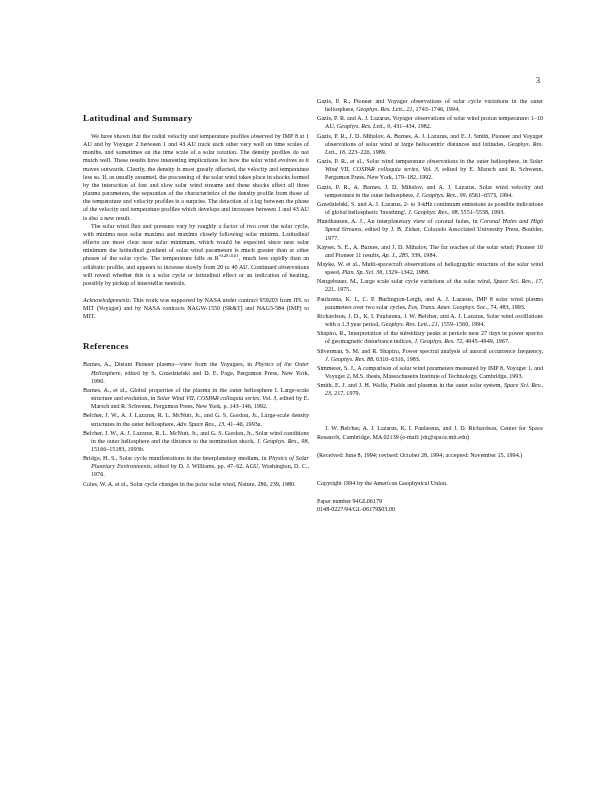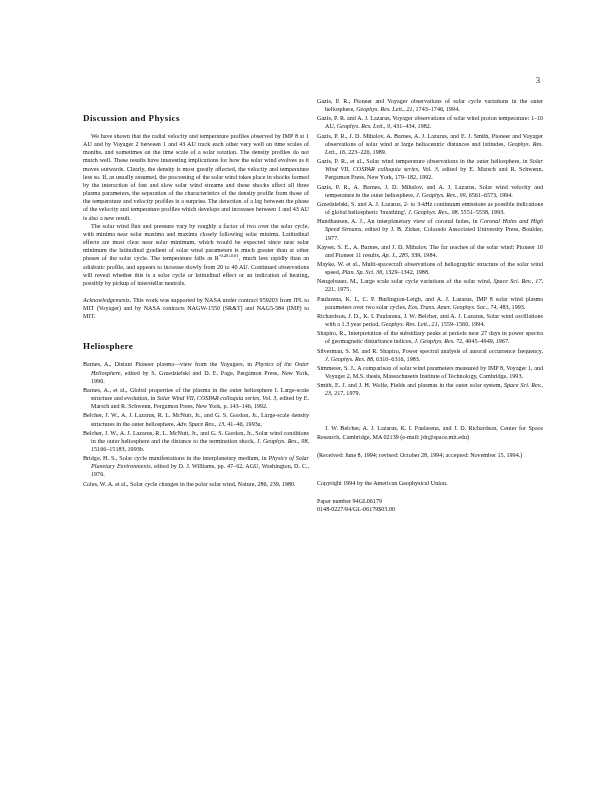--- a/index.html
+++ b/index.html
@@ -21,25 +21,25 @@
   .copyright { margin-top: 20px; }
   .paperno { margin-top: 10px; }
   sup { font-size: 4.5px; line-height: 0; }
 </style>
 </head>
 <body>
 
 <div class="page-num">3</div>
 
 <div class="col" id="left">
-  <h2>Discussion and Physics</h2>
+  <h2>Latitudinal and Summary</h2>
   <p>We have shown that the radial velocity and temperature profiles observed by IMP 8 at 1 AU and by Voyager 2 between 1 and 43 AU track each other very well on time scales of months, and sometimes on the time scale of a solar rotation. The density profiles do not match well. These results have interesting implications for how the solar wind evolves as it moves outwards. Clearly, the density is most greatly affected, the velocity and temperature less so. If, as usually assumed, the processing of the solar wind takes place in shocks formed by the interaction of fast and slow solar wind streams and these shocks affect all three plasma parameters, the separation of the characteristics of the density profile from those of the temperature and velocity profiles is a surprise. The detection of a lag between the phase of the velocity and temperature profiles which develops and increases between 1 and 43 AU is also a new result.</p>
   <p><span>The solar wind flux and pressure vary by roughly a factor of two over the solar cycle, with minima near solar maxima and maxima closely following solar minima. Latitudinal effects are most clear near solar minimum, which would be expected since near solar minimum the latitudinal gradient of solar wind parameters is much greater than at other phases of the solar cycle. The temperature falls as R</span><sup>-0.49±0.01</sup>, <span>much less rapidly than an adiabatic profile, and appears to increase slowly from 20 to 40 AU. Continued observations will reveal whether this is a solar cycle or latitudinal effect or an indication of heating, possibly by pickup of interstellar neutrals.</span></p>
   <p class="ack"><span class="ack-label">Acknowledgements.</span> <span>This work was supported by NASA under contract 959203 from JPL to MIT (Voyager) and by NASA contracts NAGW-1550 (SR&amp;T) and NAG5-584 (IMP) to MIT.</span></p>
-  <h2 class="refs-title">Heliosphere</h2>
+  <h2 class="refs-title">References</h2>
   <div id="refs-left">
       <p class="ref"><span>Barnes, A., Distant Pioneer plasma—view from the Voyagers, in </span><i>Physics of the Outer Heliosphere</i><span>, edited by S. Grzedzielski and D. E. Page, Pergamon Press, New York, 1990.</span></p>
       <p class="ref"><span>Barnes, A., et al., Global properties of the plasma in the outer heliosphere I. Large-scale structure and evolution, in </span><i>Solar Wind VII, COSPAR colloquia series, Vol. 3</i><span>, edited by E. Marsch and R. Schwenn, Pergamon Press, New York, p. 143–146, 1992.</span></p>
       <p class="ref"><span>Belcher, J. W., A. J. Lazarus, R. L. McNutt, Jr., and G. S. Gordon, Jr., Large-scale density structures in the outer heliosphere, </span><i>Adv. Space Res., 13</i><span>, 41–46, 1993a.</span></p>
       <p class="ref"><span>Belcher, J. W., A. J. Lazarus, R. L. McNutt, Jr., and G. S. Gordon, Jr., Solar wind conditions in the outer heliosphere and the distance to the termination shock, </span><i>J. Geophys. Res., 98</i><span>, 15166–15183, 1993b.</span></p>
       <p class="ref"><span>Bridge, H. S., Solar cycle manifestations in the interplanetary medium, in </span><i>Physics of Solar Planetary Environments</i><span>, edited by D. J. Williams, pp. 47–62, AGU, Washington, D. C., 1976.</span></p>
       <p class="ref"><span>Coles, W. A. et al., Solar cycle changes in the polar solar wind, Nature, 286, 239, 1980.</span></p>
     </div>
 </div>
 

